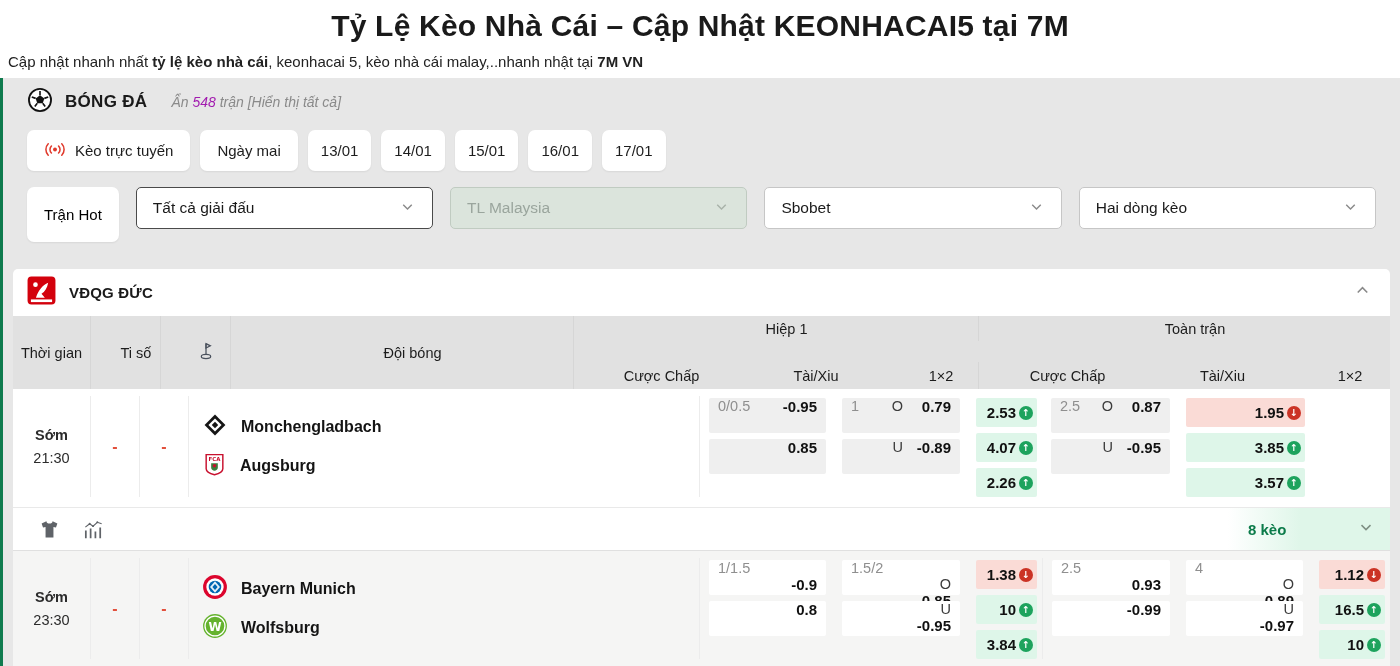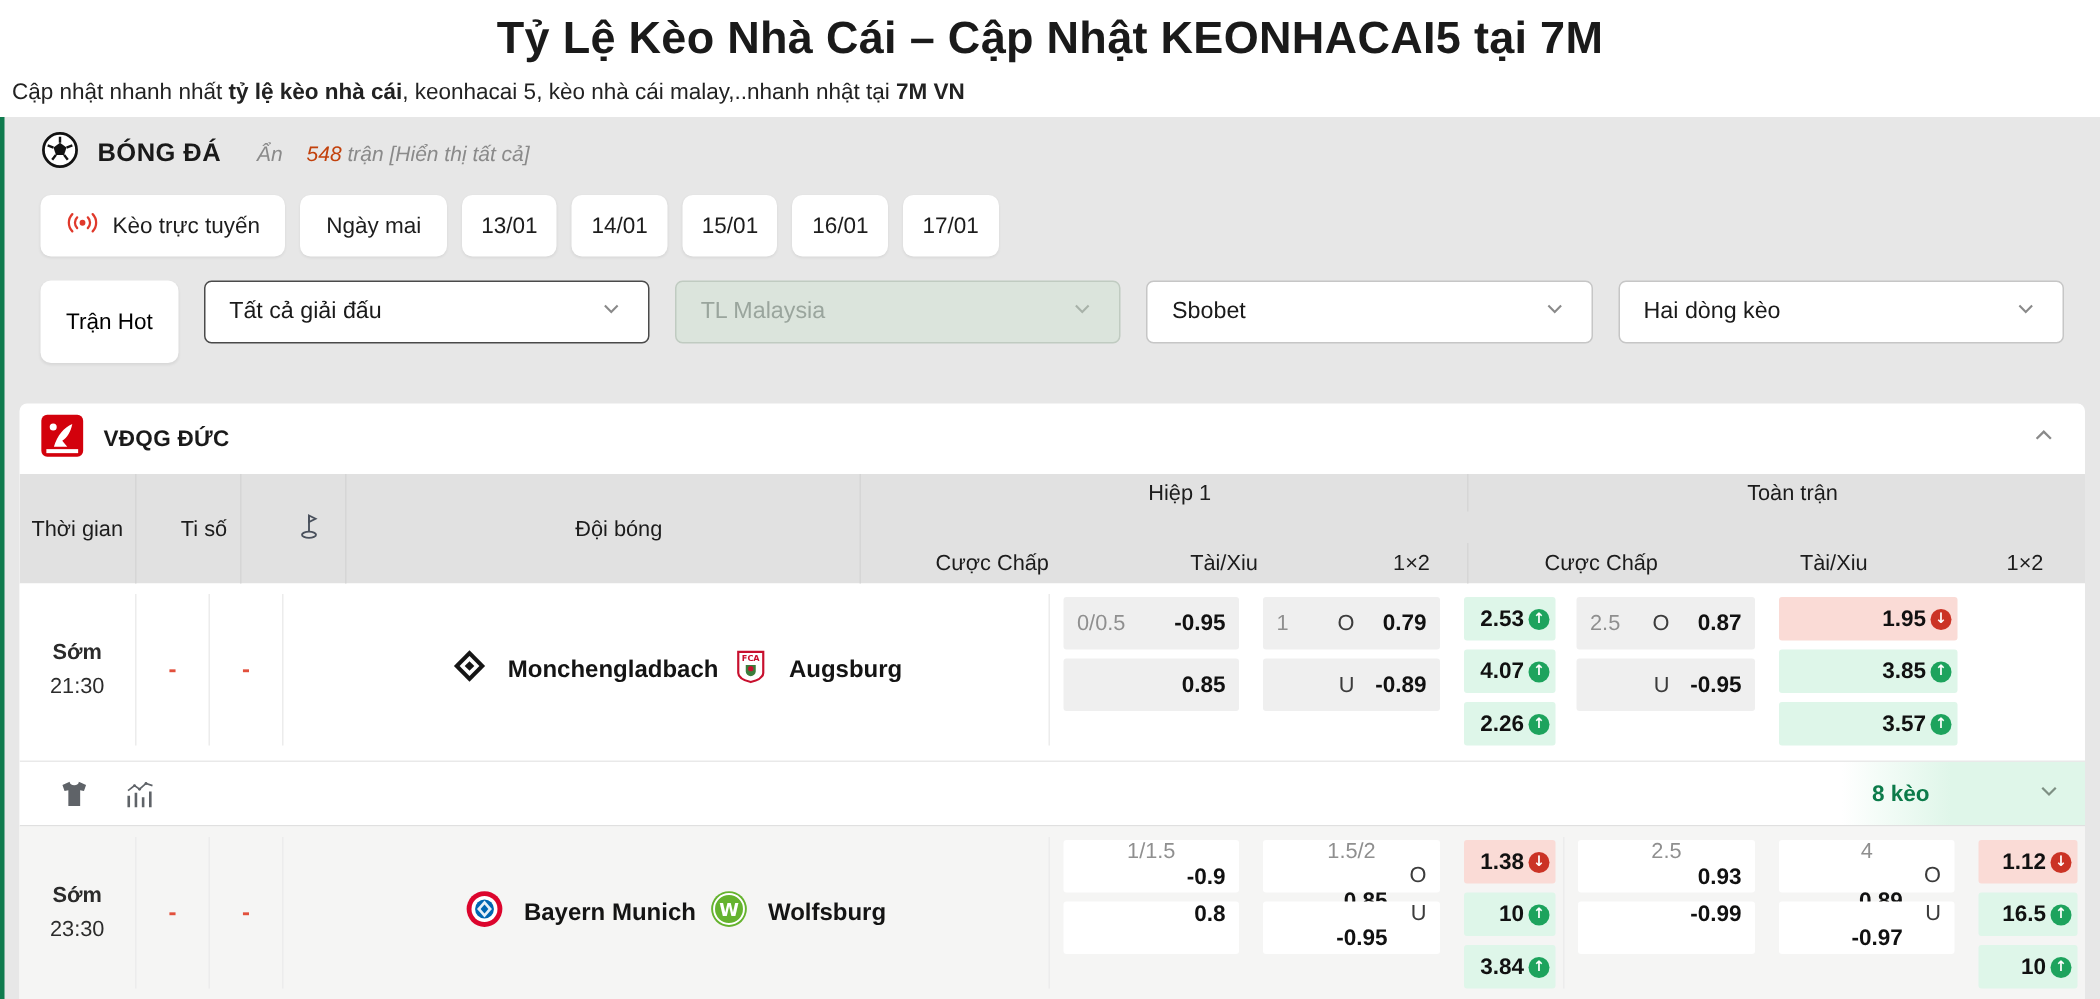--- a/index.html
+++ b/index.html
@@ -7,21 +7,21 @@
          font-family:"Liberation Sans", sans-serif; color:#1a1a1a; }
   h1.page-title { text-align:center; font-size:30px; font-weight:700; padding-top:9px; letter-spacing:.2px; }
   .subtitle { font-size:15px; color:#222; padding:10px 0 8px 8px; }
   .subtitle b { font-weight:700; }
 
   .widget { background:#e7e7e7; border-left:3px solid #0f7b4e; min-height:592px; }
 
   .sport-header { display:flex; align-items:center; gap:12px; height:48px; padding-left:24px; }
   .sport-title { font-size:17px; font-weight:700; letter-spacing:.3px; }
   .hidden-note { font-style:italic; color:#8a8a8a; font-size:14px; margin-left:12px; cursor:pointer; }
-  .hidden-note .red { color:#c2410c;margin-left:12px; }
+  .hidden-note .red { color:#a21caf; }
 
   .tabs-row { display:flex; gap:10px; padding:4px 24px 0 24px; }
   .tab-btn { background:#fff; border:none; border-radius:7px; height:41px; padding:0 17px;
              font-size:15px; font-family:inherit; color:#1d1d1d; font-weight:500; cursor:pointer;
              box-shadow:0 1px 2px rgba(0,0,0,.07); display:flex; align-items:center; gap:9px; }
   .tab-btn.date { min-width:58px; justify-content:center; padding:0 13px; }
   .tab-btn[data-active="true"] { background:#15512e; color:#fff; font-weight:600; }
 
   .filters-row { display:flex; gap:17px; padding:16px 24px 0 24px; }
   .hot-btn { background:#fff; border:none; border-radius:7px; height:55px; padding:0 17px;
@@ -51,28 +51,28 @@
 
   .match { background:#fff; padding:7px 0 10px 0; }
   .match.alt { background:#f5f5f4; }
   .cell { min-height:100%; }
   .c-time { display:flex; flex-direction:column; align-items:center; justify-content:center; gap:7px;
             font-size:14.5px; border-right:1px solid #ececec; }
   .c-time .t1 { font-weight:600; color:#2b2b2b; }
   .c-time .t2 { color:#2b2b2b; }
   .c-mid { display:flex; align-items:center; justify-content:center; border-right:1px solid #ececec; }
   .dash { color:#e2503c; font-weight:700; font-size:16px; }
-  .c-teams { display:flex; flex-direction:row; justify-content:center; gap:9px; padding-left:13px;
+  .c-teams { display:flex; flex-direction:column; justify-content:center; gap:9px; padding-left:13px;
              border-right:1px solid #ececec; }
   .team { display:flex; align-items:center; gap:13px; cursor:pointer; }
   .tname { font-size:16px; font-weight:600; color:#141414; }
 
   .oc { display:flex; flex-direction:column; gap:6px; padding:2px 7px 0 9px; }
   .oc.sec-start { border-left:1px solid #ececec; }
-  .chip { height:35px; display:flex; align-items:center; background:#efefef; border-radius:2px;
+  .chip { height:35px; display:flex; background:#efefef; border-radius:2px;
           padding:0 9px; font-size:14.5px; cursor:pointer; }
   .match.alt .chip { background:#fff;flex-direction:column; }
   .chip .line { color:#8f8f8f; }
   .chip .odds { margin-left:auto; font-weight:700; color:#111; font-size:15px; }
   .chip.ou .mark { margin-left:auto; color:#3c3c3c; }
   .chip.ou .odds { margin-left:0; min-width:48px; text-align:right; }
 
   .x12col { padding-right:5px; }
   .x12 { height:29px; display:flex; align-items:center; justify-content:flex-end; gap:3px;
          padding:0 4px 0 8px; border-radius:2px; cursor:pointer; }

